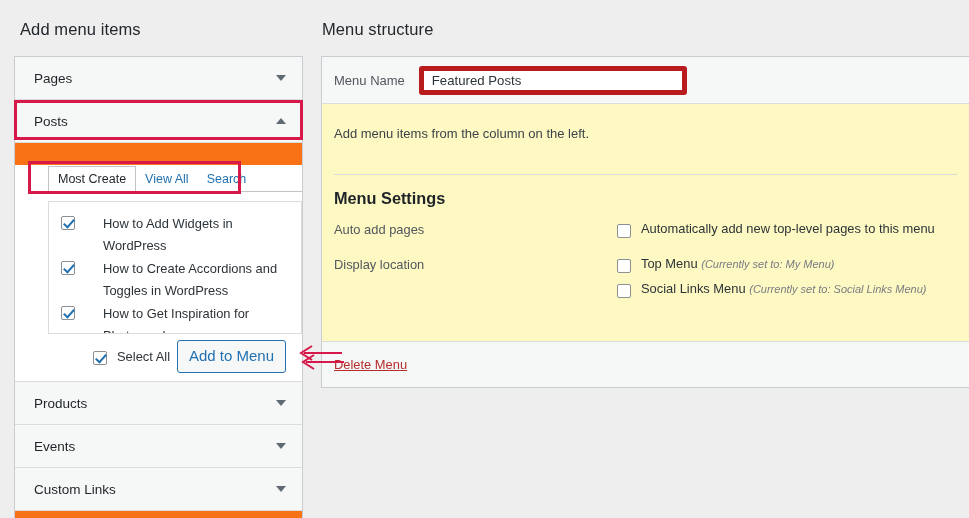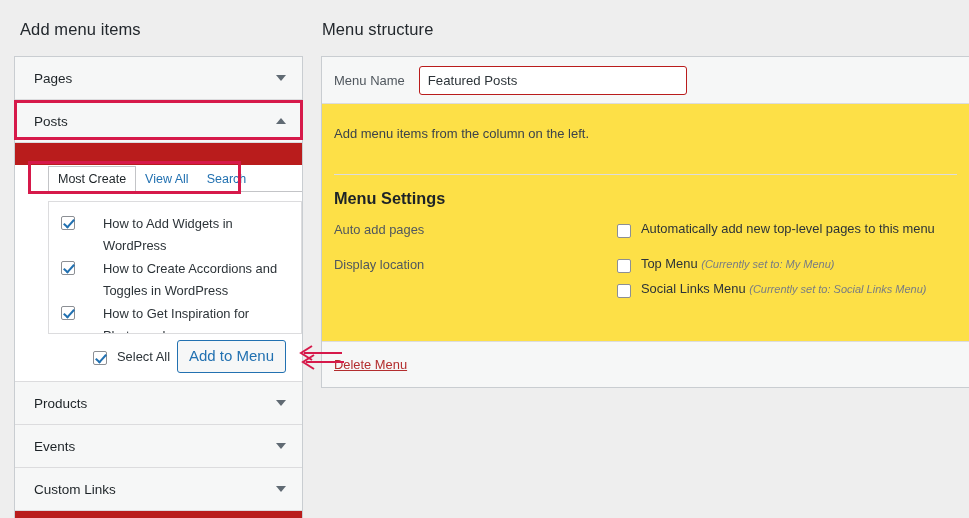--- a/index.html
+++ b/index.html
@@ -20,21 +20,21 @@
     color: #23282d;
     letter-spacing: .1px;
   }
   #left-heading  { position:absolute; left:20px;  top:20px; }
   #right-heading { position:absolute; left:322px; top:20px; }
 
   
   #left-col {
     position:absolute; left:14px; top:56px;
     width:289px; height:462px;
-    background:#b91c1c;
+    background:#f97316;
     border:1px solid #c9cdd1;
     border-bottom:none;
   }
   .acc-row {
     position:relative;
     height:43px;
     background:#f6f7f7;
     border-bottom:1px solid #dcdcde;
     display:flex; align-items:center;
     padding:0 14px 0 19px;
@@ -142,38 +142,38 @@
     border-radius:3px;
     padding:6px 11px 7px 11px;
     cursor:pointer;
     line-height:1.2;
   }
 
   
   #right-col {
     position:absolute; left:321px; top:56px;
     width:648px; height:332px;
-    background:#fde047;
+    background:#fef9c3;
     border:1px solid #c9cdd1;
     border-right:none;
   }
   #menu-name-bar {
     height:47px;
     background:#f6f7f7;
     border-bottom:1px solid #dcdcde;
     display:flex; align-items:center;
     padding-left:12px;
   }
   #menu-name-label {
     font-size:13px; color:#50575e;
     padding-right:14px;
   }
   #menu-name-input {
     width:268px; height:29px;
-    border:1px solid #b91c1c;
+    border:5px solid #b91c1c;
     border-radius:3px;
     padding:0 8px;
     font-family:"Liberation Sans", sans-serif;
     font-size:13.2px;
     color:#2c3338;
     background:#fff;
     outline:none;
   }
   #empty-note {
     font-size:13px; color:#3c434a;

